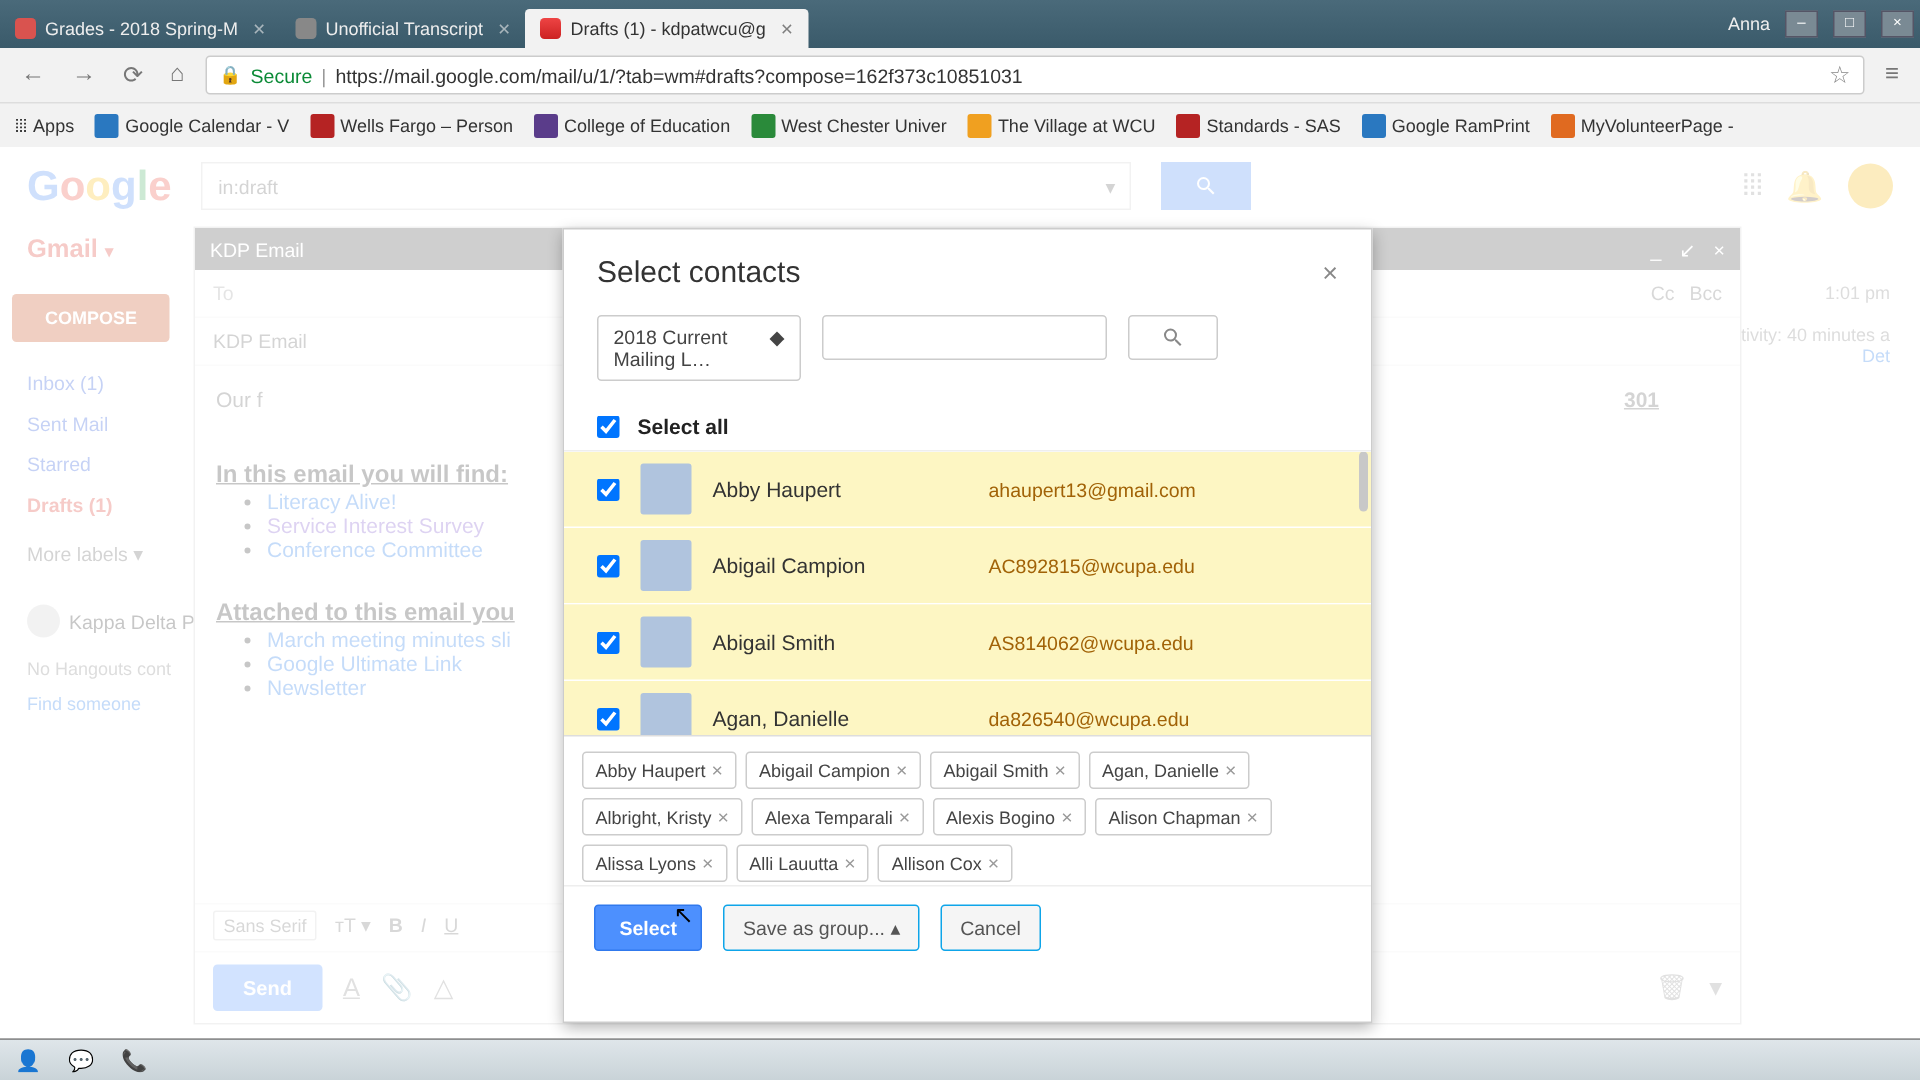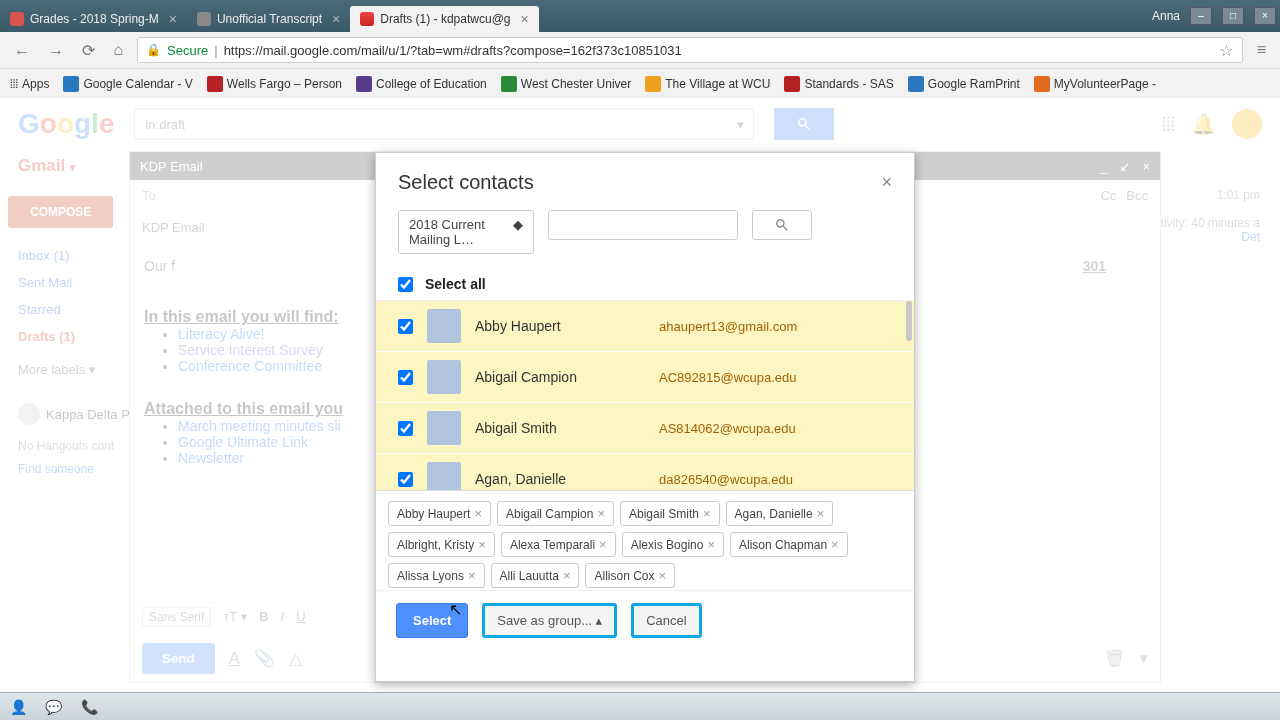--- a/index.html
+++ b/index.html
@@ -93,21 +93,21 @@
 .crow input{width:15px;height:15px}
 .crow .cav { width:34px; height:34px; background:#b0c4de; border-radius:2px; }
 .crow .cname { width:170px; font-size:14px; color:#333; }
 .crow .cemail { font-size:13px; color:#a16207; }
 .mini-scroll { position:absolute; right:2px; top:0; width:6px; height:40px; background:#c8c8c8; border-radius:3px; }
 .chip-area { border-top:1px solid #ddd; padding:10px 12px; display:flex; flex-wrap:wrap; gap:6px; overflow:hidden; max-height:100px; position:relative; }
 .chip { border:1px solid #ccc; background:#fff; border-radius:3px; padding:4px 8px; font-size:12px; display:flex; align-items:center; gap:4px; color:#444; }
 .chip .x { color:#999; font-size:13px; }
 .modal-ft { display:flex; gap:14px; padding:12px 20px; border-top:1px solid #eee; }
 .btn-primary { background:#4d90fe; border:1px solid #3079ed; color:#fff; font-weight:bold; padding:7px 16px; border-radius:3px; font-size:13px; }
-.btn-sec { border:3px solid #0ea5e9; background:#f5f5f5; padding:7px 12px; border-radius:3px; font-size:13px; color:#555; }
+.btn-sec { border:1px solid #0ea5e9; background:#f5f5f5; padding:7px 12px; border-radius:3px; font-size:13px; color:#555; }
 
 .taskbar { position:absolute; bottom:0; left:0; right:0; height:28px; background:linear-gradient(#dfe6ea,#c9d3d8); border-top:1px solid #aaa; display:flex; align-items:center; padding:0 10px; gap:18px; color:#555; font-size:14px; }
 
 .cursor { position:absolute; left:449px; top:600px; font-size:16px; color:#000; pointer-events:none; }
 </style>
 </head>
 <body>
 
 <div class="titlebar">
   <div class="tab">

